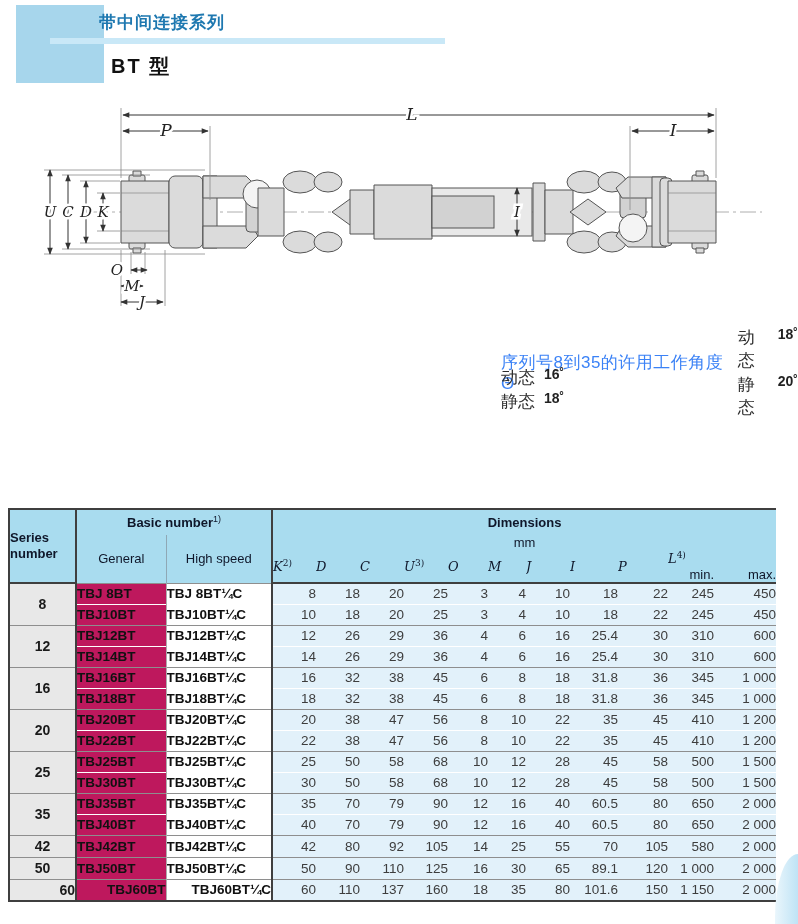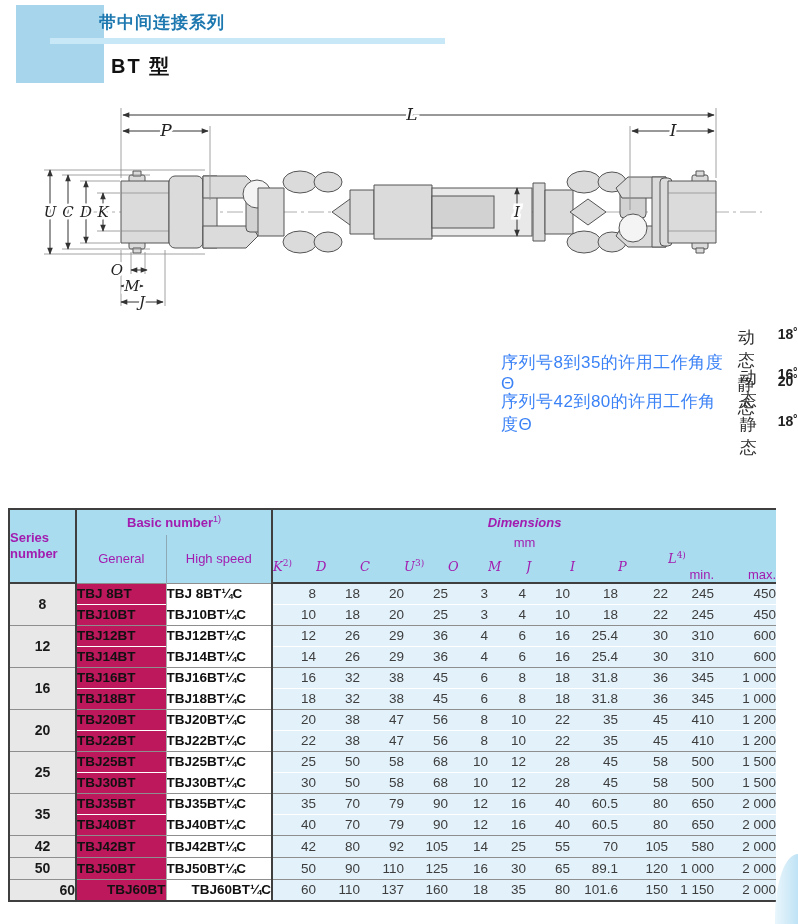--- a/index.html
+++ b/index.html
@@ -28,31 +28,31 @@
   
   .note{position:absolute;left:501px;display:flex;align-items:center;gap:12px;}
   .note-text{font-size:17px;color:#3b82f6;letter-spacing:0.5px;}
   .note-vals{display:grid;grid-template-columns:auto auto;column-gap:9px;row-gap:1px;}
   .nlab{font-size:17px;color:#2e2e2e;}
   .nval{font-size:14px;font-weight:bold;color:#222;}
 
   
   #spec-table{position:absolute;left:8px;top:508px;width:767px;border-collapse:collapse;table-layout:fixed;}
   #spec-table th,#spec-table td{padding:0;margin:0;overflow:hidden;white-space:nowrap;}
-  #spec-table th{background:#A9DCEF;font-size:13px;color:#a21caf;vertical-align:middle;}
+  #spec-table th{background:#A9DCEF;font-size:13px;color:#0f172a;vertical-align:middle;}
   thead tr:nth-child(1){height:26px;}
   thead tr:nth-child(2){height:13px;}
   thead tr:nth-child(3){height:17px;}
   thead tr:nth-child(4){height:15px;}
   thead tr:nth-child(1) th{border-top:2px solid #3f3f3f;}
   thead tr:nth-child(4) th, thead tr:nth-child(3) th[rowspan]{border-bottom:2px solid #3f3f3f;}
   .th-series{background:#E2E2E2;border-left:2px solid #3f3f3f;border-right:2px solid #3f3f3f;
              font-weight:bold;text-align:left;padding-bottom:16px;line-height:1.2;font-size:13.5px;border-bottom:2px solid #3f3f3f;}
   .th-basic{border-right:2px solid #3f3f3f;font-weight:bold;text-align:center;}
-  .th-dims{font-weight:bold;text-align:center;font-style:italic;}
+  .th-dims{font-weight:bold;text-align:center;}
   .th-gen{font-weight:normal;text-align:center;border-right:1px solid #8fa8b5;}
   .th-high{font-weight:normal;text-align:center;border-right:2px solid #3f3f3f;}
   .th-mm{font-weight:normal;font-size:12.5px;text-align:center;vertical-align:top;}
   .th-letter{font-family:"DejaVu Serif",serif;font-style:italic;font-weight:normal;font-size:14px;text-align:left;}
   .th-l{padding-right:36px;}
   .th-min,.th-max{font-weight:normal;font-size:12.5px;text-align:right;}
   .th-min{padding-right:4px;}
   .th-max{padding-right:10px;}
   sup{font-size:9px;font-style:normal;font-weight:normal;}
 
@@ -181,21 +181,20 @@
   <div class="note" style="top:326px">
     <span class="note-text">序列号8到35的许用工作角度Θ</span>
     <div class="note-vals">
       <span class="nlab">动态</span>
       <span class="nval">18˚</span>
       <span class="nlab">静态</span>
       <span class="nval">20˚</span>
     </div>
   </div>
   <div class="note" style="top:366px">
-    <span class="note-text">序列号42到80的许用工作角度Θ</span>
     <div class="note-vals">
       <span class="nlab">动态</span>
       <span class="nval">16˚</span>
       <span class="nlab">静态</span>
       <span class="nval">18˚</span>
     </div>
   </div>
 
   <table id="spec-table">
     <colgroup>

